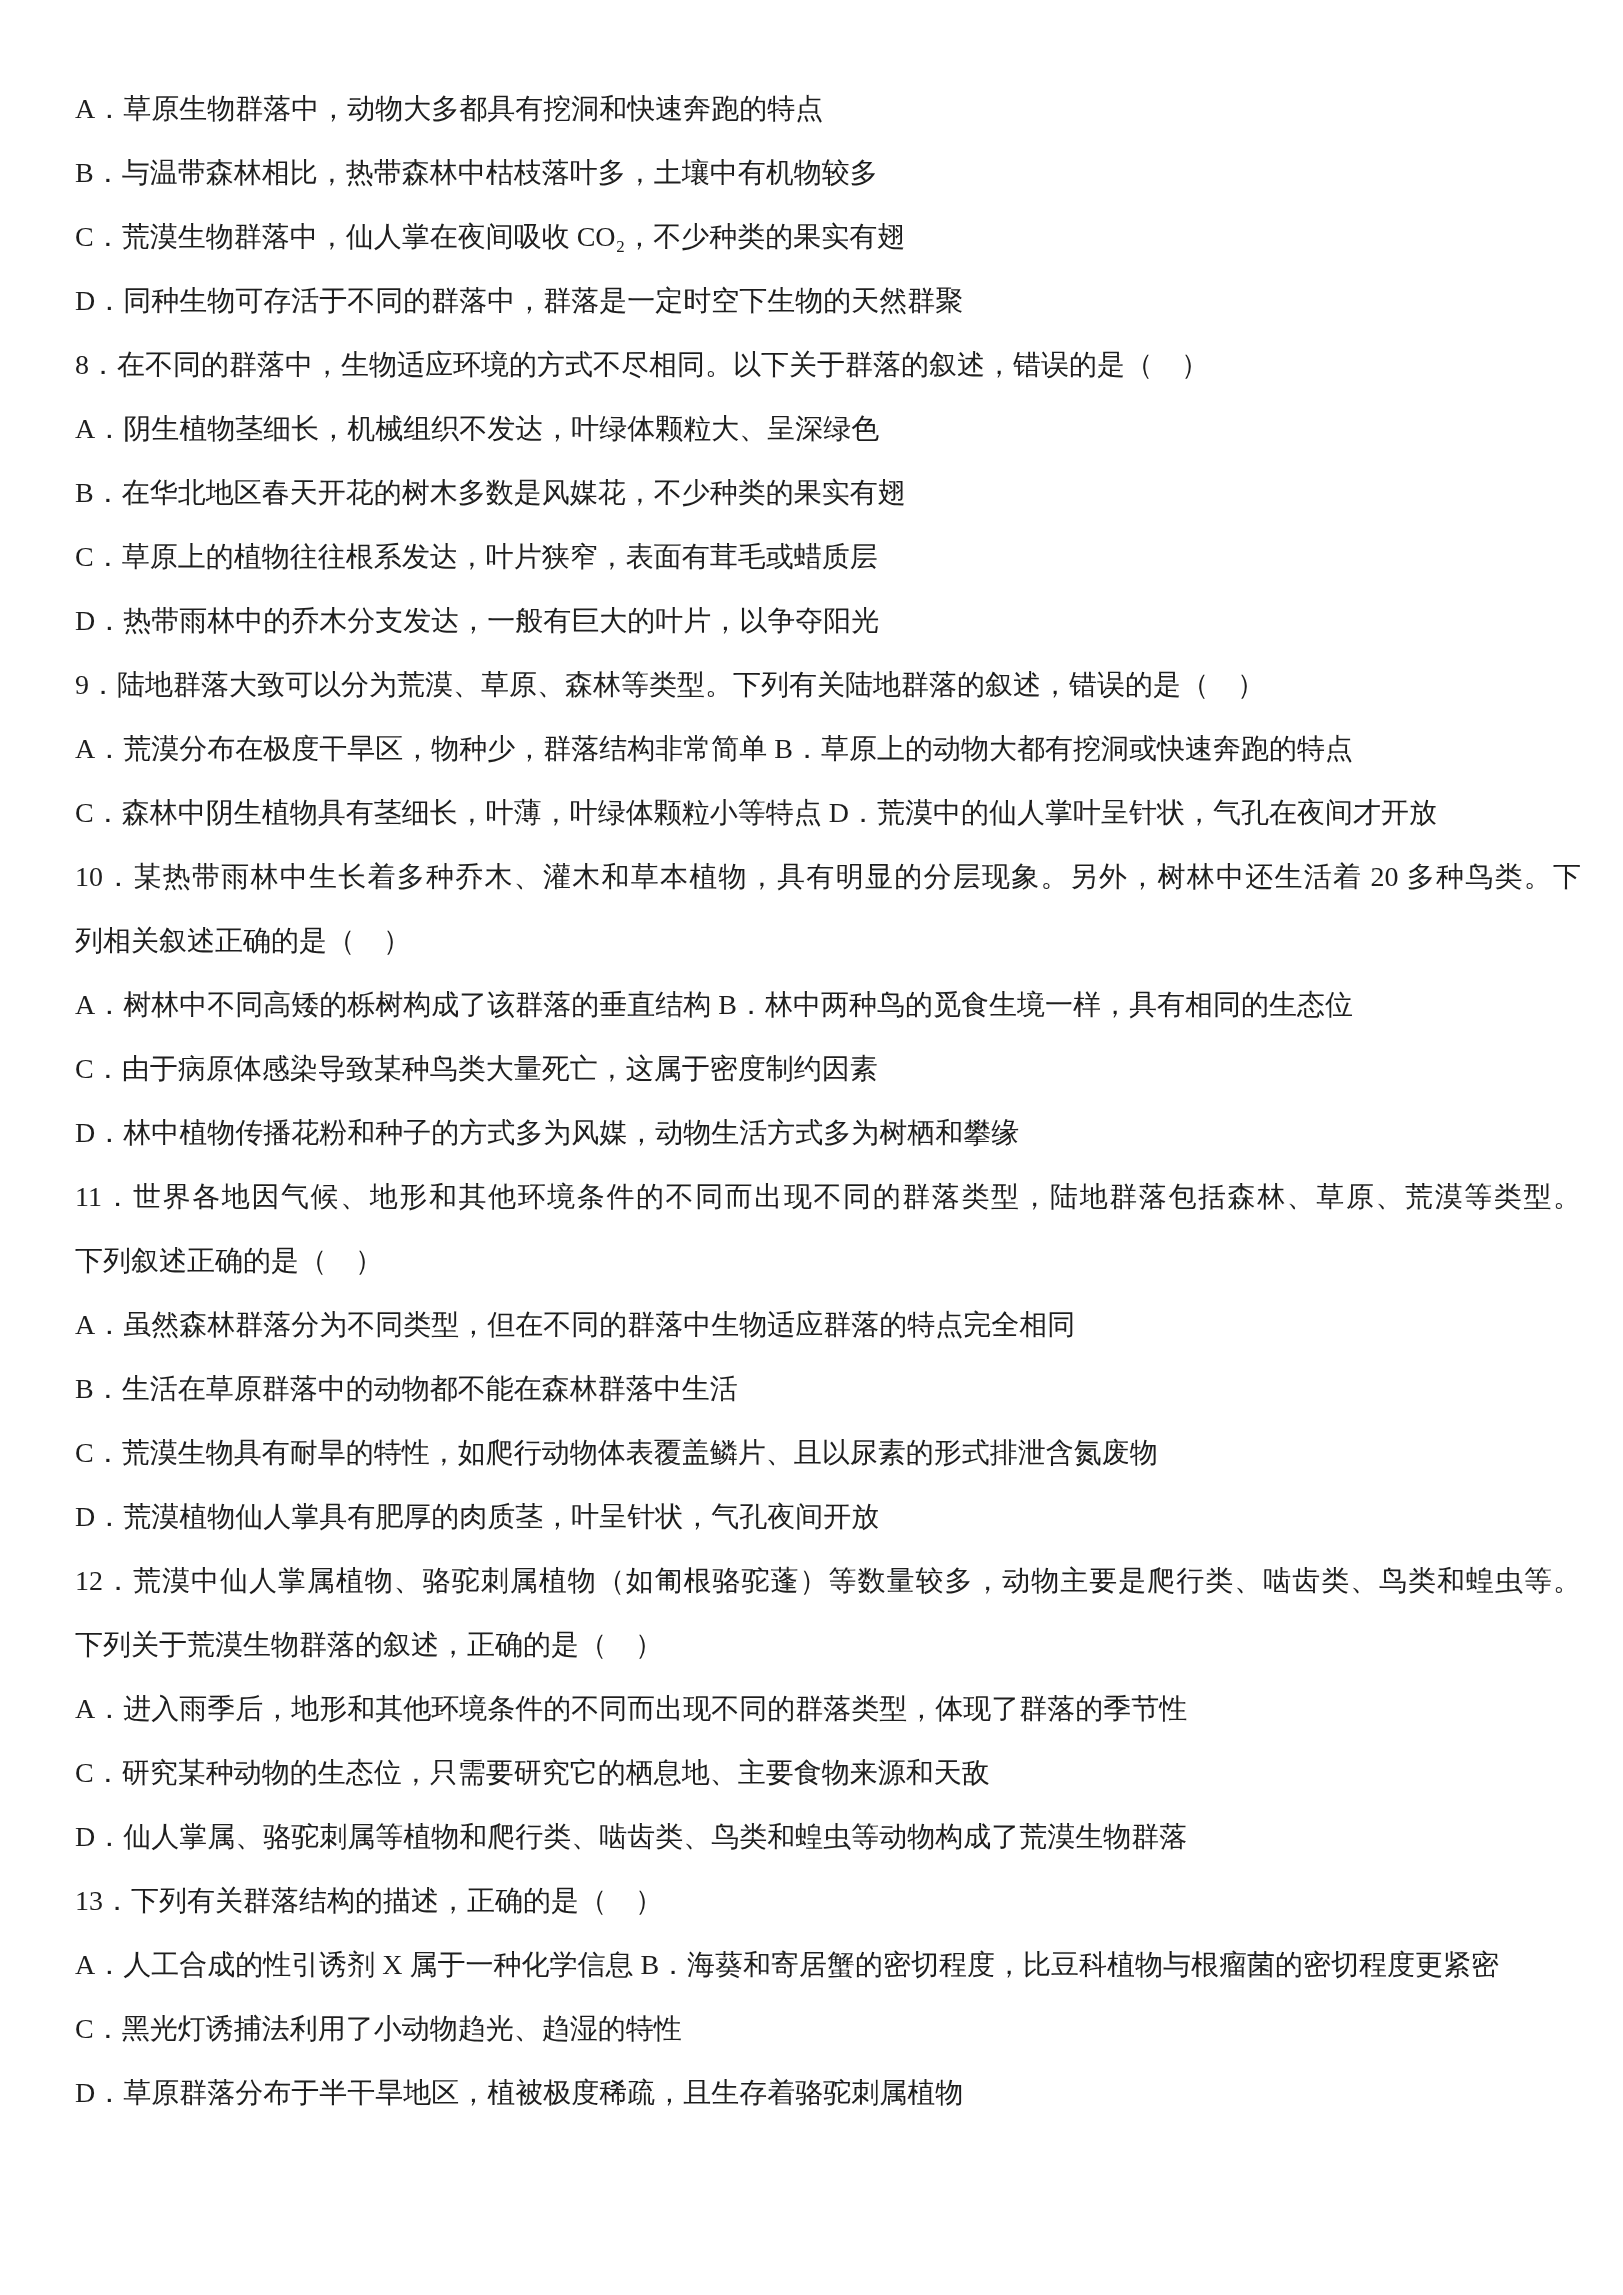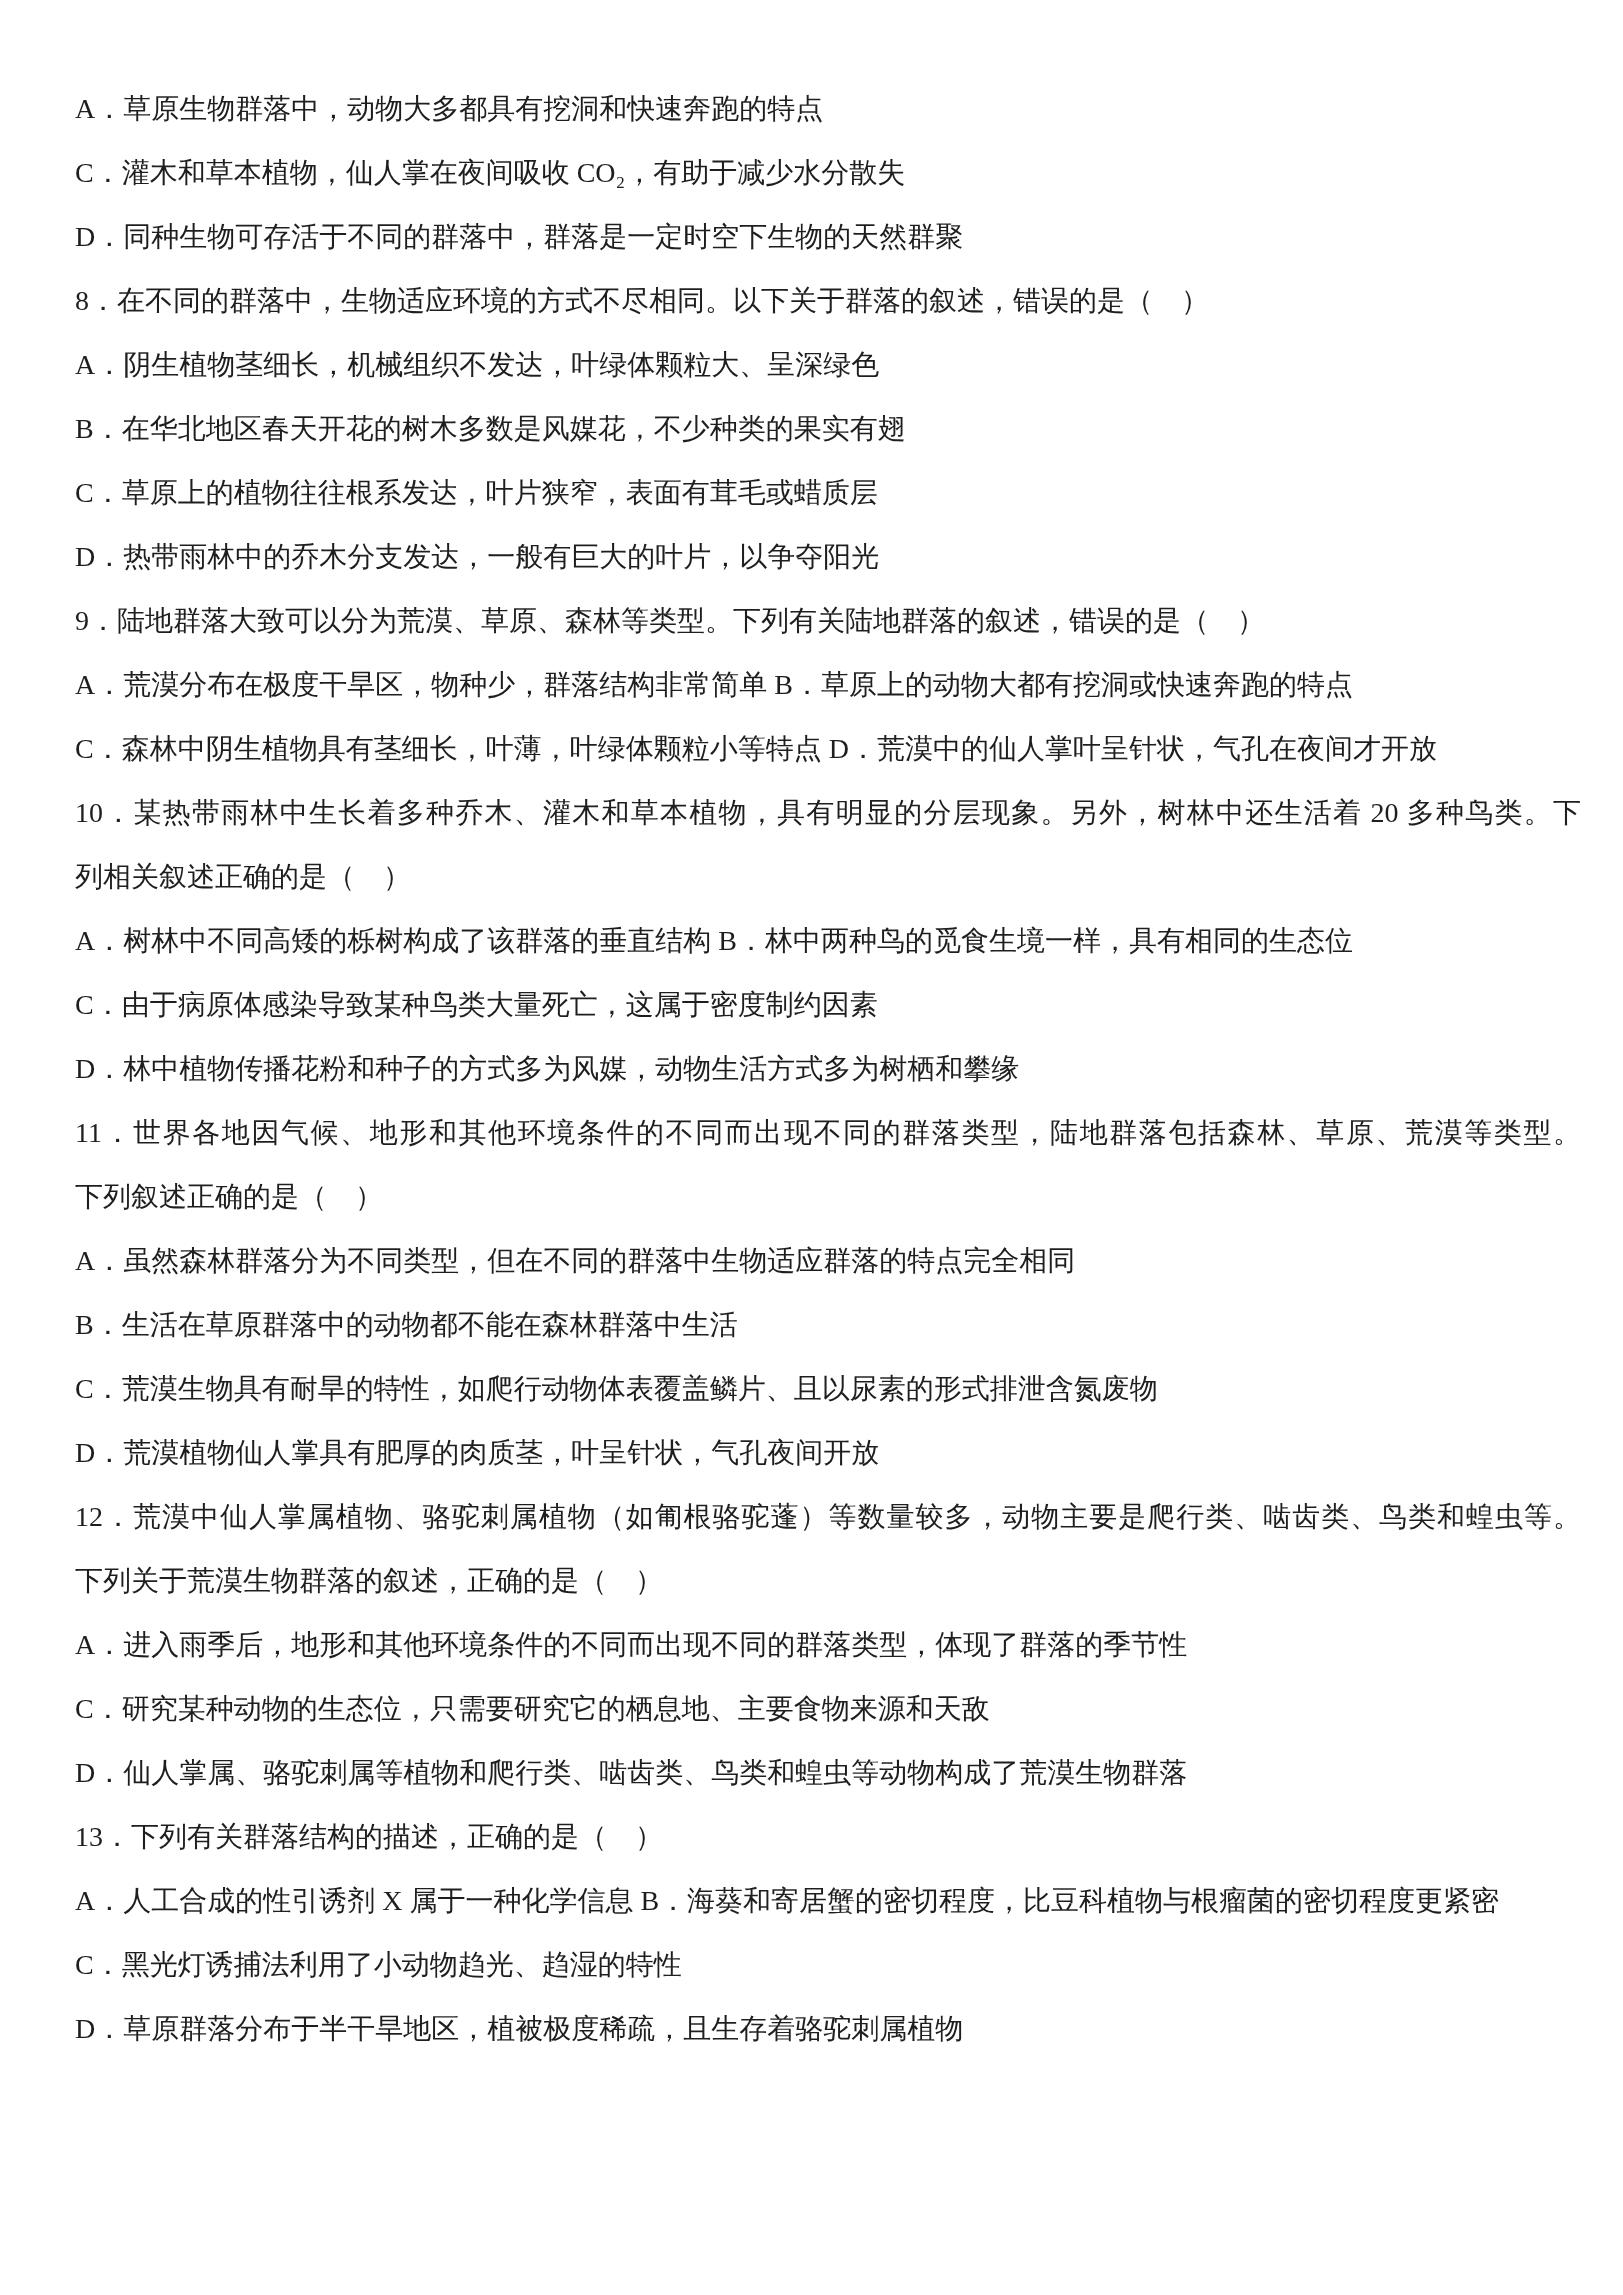--- a/index.html
+++ b/index.html
@@ -35,21 +35,22 @@
   .kind-question-stem-first {
     text-align-last: justify;
   }
 </style>
 </head>
 <body style="background: rgb(255, 255, 255); color: rgb(30, 30, 30);">
 
 <div class="page">
   <div id="exam-lines">
       <p class="line kind-option-line">A．草原生物群落中，动物大多都具有挖洞和快速奔跑的特点</p>
-      <p class="line kind-option-line">C．灌木和草本植物，仙人掌在夜间吸收 CO₂，有助于减少水分散失</p>
+      <p class="line kind-option-line">B．与温带森林相比，热带森林中枯枝落叶多，土壤中有机物较多</p>
+      <p class="line kind-option-line">C．荒漠生物群落中，仙人掌在夜间吸收 CO₂，不少种类的果实有翅</p>
       <p class="line kind-option-line">D．同种生物可存活于不同的群落中，群落是一定时空下生物的天然群聚</p>
       <p class="line kind-question-stem">8．在不同的群落中，生物适应环境的方式不尽相同。以下关于群落的叙述，错误的是（　）</p>
       <p class="line kind-option-line">A．阴生植物茎细长，机械组织不发达，叶绿体颗粒大、呈深绿色</p>
       <p class="line kind-option-line">B．在华北地区春天开花的树木多数是风媒花，不少种类的果实有翅</p>
       <p class="line kind-option-line">C．草原上的植物往往根系发达，叶片狭窄，表面有茸毛或蜡质层</p>
       <p class="line kind-option-line">D．热带雨林中的乔木分支发达，一般有巨大的叶片，以争夺阳光</p>
       <p class="line kind-question-stem">9．陆地群落大致可以分为荒漠、草原、森林等类型。下列有关陆地群落的叙述，错误的是（　）</p>
       <p class="line kind-option-line">A．荒漠分布在极度干旱区，物种少，群落结构非常简单 B．草原上的动物大都有挖洞或快速奔跑的特点</p>
       <p class="line kind-option-line">C．森林中阴生植物具有茎细长，叶薄，叶绿体颗粒小等特点 D．荒漠中的仙人掌叶呈针状，气孔在夜间才开放</p>
       <p class="line kind-question-stem-first">10．某热带雨林中生长着多种乔木、灌木和草本植物，具有明显的分层现象。另外，树林中还生活着 20 多种鸟类。下</p>

